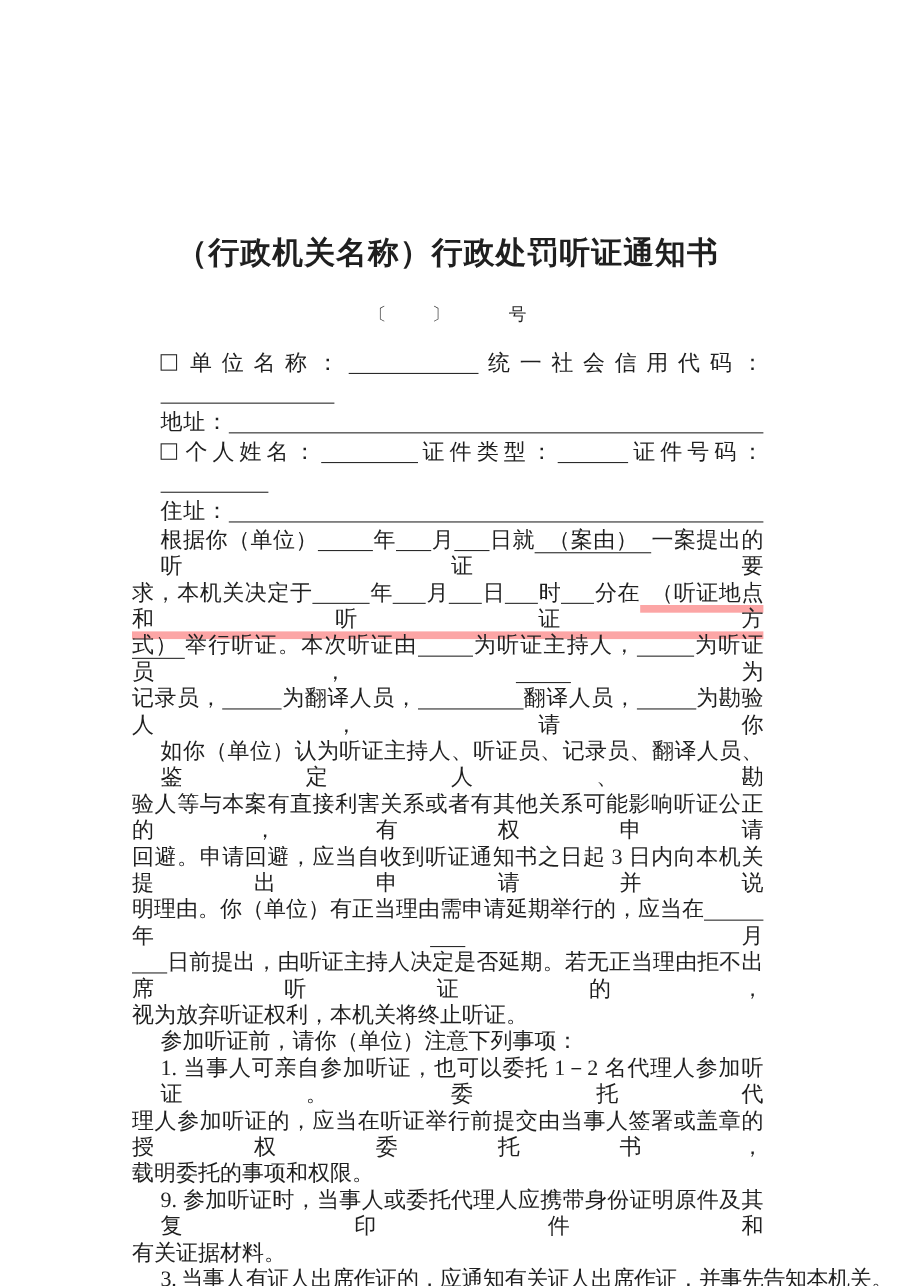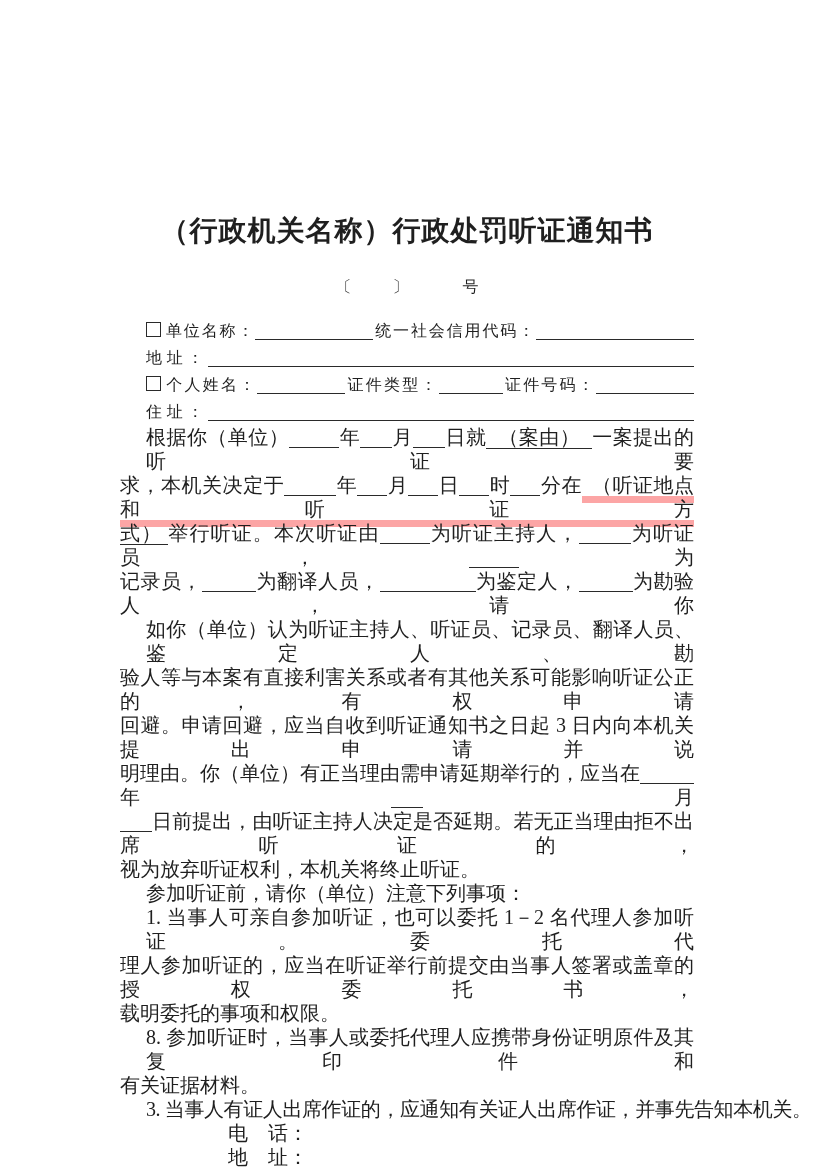--- a/index.html
+++ b/index.html
@@ -28,21 +28,21 @@
     margin-top:28px;
     text-align:center;
     font-size:16px;
     line-height:20px;
   }
   .docno span { display:inline-block; }
   .docno .gap1 { width:33px; }
   .docno .gap2 { width:46px; }
   .fields {
     margin-top:20px;
-    font-size:16px;
+    font-size:20px;
     line-height:27px;
   }
   .body {
     margin-top:0;
     font-size:20px;
     line-height:24px;
   }
   .line { min-height:24px; }
   .fields .line { min-height:27px; }
   .j { text-align:justify; text-align-last:justify; }
@@ -98,32 +98,32 @@
         <div class="line j ind"><span class="cb"></span><span class="t">单位名称：</span><span class="b" style="width: 118px;"></span><span class="t">统一社会信用代码：</span><span class="b" style="width: 158px;"></span></div>
         <div class="line j ind"><span class="t">地址：</span><span class="b" style="width: 486px;"></span></div>
         <div class="line j ind"><span class="cb"></span><span class="t">个人姓名：</span><span class="b" style="width: 88px;"></span><span class="t">证件类型：</span><span class="b" style="width: 64px;"></span><span class="t">证件号码：</span><span class="b" style="width: 98px;"></span></div>
         <div class="line j ind"><span class="t">住址：</span><span class="b" style="width: 486px;"></span></div>
       </div>
 
     <div class="body" id="body">
         <div class="line j ind"><span class="t">根据你（单位）</span><span class="b" style="width: 50px;"></span><span class="t">年</span><span class="b" style="width: 32px;"></span><span class="t">月</span><span class="b" style="width: 32px;"></span><span class="t">日就</span><span class="u">（案由）</span><span class="t">一案提出的听证要</span></div>
         <div class="line j"><span class="t">求，本机关决定于</span><span class="b" style="width: 52px;"></span><span class="t">年</span><span class="b" style="width: 30px;"></span><span class="t">月</span><span class="b" style="width: 30px;"></span><span class="t">日</span><span class="b" style="width: 30px;"></span><span class="t">时</span><span class="b" style="width: 30px;"></span><span class="t">分在</span><span class="uo">（听证地点和听证方</span></div>
         <div class="line j"><span class="uc">式）</span><span class="t">举行听证。本次听证由</span><span class="b" style="width: 50px;"></span><span class="t">为听证主持人，</span><span class="b" style="width: 52px;"></span><span class="t">为听证员，</span><span class="b" style="width: 50px;"></span><span class="t">为</span></div>
-        <div class="line j"><span class="t">记录员，</span><span class="b" style="width: 54px;"></span><span class="t">为翻译人员，</span><span class="b" style="width: 96px;"></span><span class="t">为鉴定人，</span><span class="b" style="width: 54px;"></span><span class="t">为勘验人，请你</span></div>
+        <div class="line j"><span class="t">记录员，</span><span class="b" style="width: 54px;"></span><span class="t">为翻译人员，</span><span class="b" style="width: 96px;"></span><span class="t">翻译人员，</span><span class="b" style="width: 54px;"></span><span class="t">为勘验人，请你</span></div>
         <div class="line j ind"><span class="t">如你（单位）认为听证主持人、听证员、记录员、翻译人员、鉴定人、勘</span></div>
         <div class="line j"><span class="t">验人等与本案有直接利害关系或者有其他关系可能影响听证公正的，有权申请</span></div>
         <div class="line j"><span class="t">回避。申请回避，应当自收到听证通知书之日起 3 日内向本机关提出申请并说</span></div>
         <div class="line j"><span class="t">明理由。你（单位）有正当理由需申请延期举行的，应当在</span><span class="b" style="width: 54px;"></span><span class="t">年</span><span class="b" style="width: 32px;"></span><span class="t">月</span></div>
         <div class="line j"><span class="b" style="width: 32px;"></span><span class="t">日前提出，由听证主持人决定是否延期。若无正当理由拒不出席听证的，</span></div>
         <div class="line l"><span class="t">视为放弃听证权利，本机关将终止听证。</span></div>
         <div class="line l ind"><span class="t">参加听证前，请你（单位）注意下列事项：</span></div>
         <div class="line j ind"><span class="t">1. 当事人可亲自参加听证，也可以委托 1－2 名代理人参加听证。委托代</span></div>
         <div class="line j"><span class="t">理人参加听证的，应当在听证举行前提交由当事人签署或盖章的授权委托书，</span></div>
         <div class="line l"><span class="t">载明委托的事项和权限。</span></div>
-        <div class="line j ind"><span class="t">8. 参加听证时，当事人或委托代理人应携带身份证明原件及其复印件和</span></div>
+        <div class="line j ind"><span class="t">9. 参加听证时，当事人或委托代理人应携带身份证明原件及其复印件和</span></div>
         <div class="line l"><span class="t">有关证据材料。</span></div>
         <div class="line l ti ind"><span class="t">3. 当事人有证人出席作证的，应通知有关证人出席作证，并事先告知本机关。</span></div>
         <div class="line l ci"><span class="t">电　话：</span></div>
         <div class="line l ci"><span class="t">地　址：</span></div>
       </div>
 
     <div class="sign">
       <div class="stamp-line">
         <span>印章</span>
       </div>

